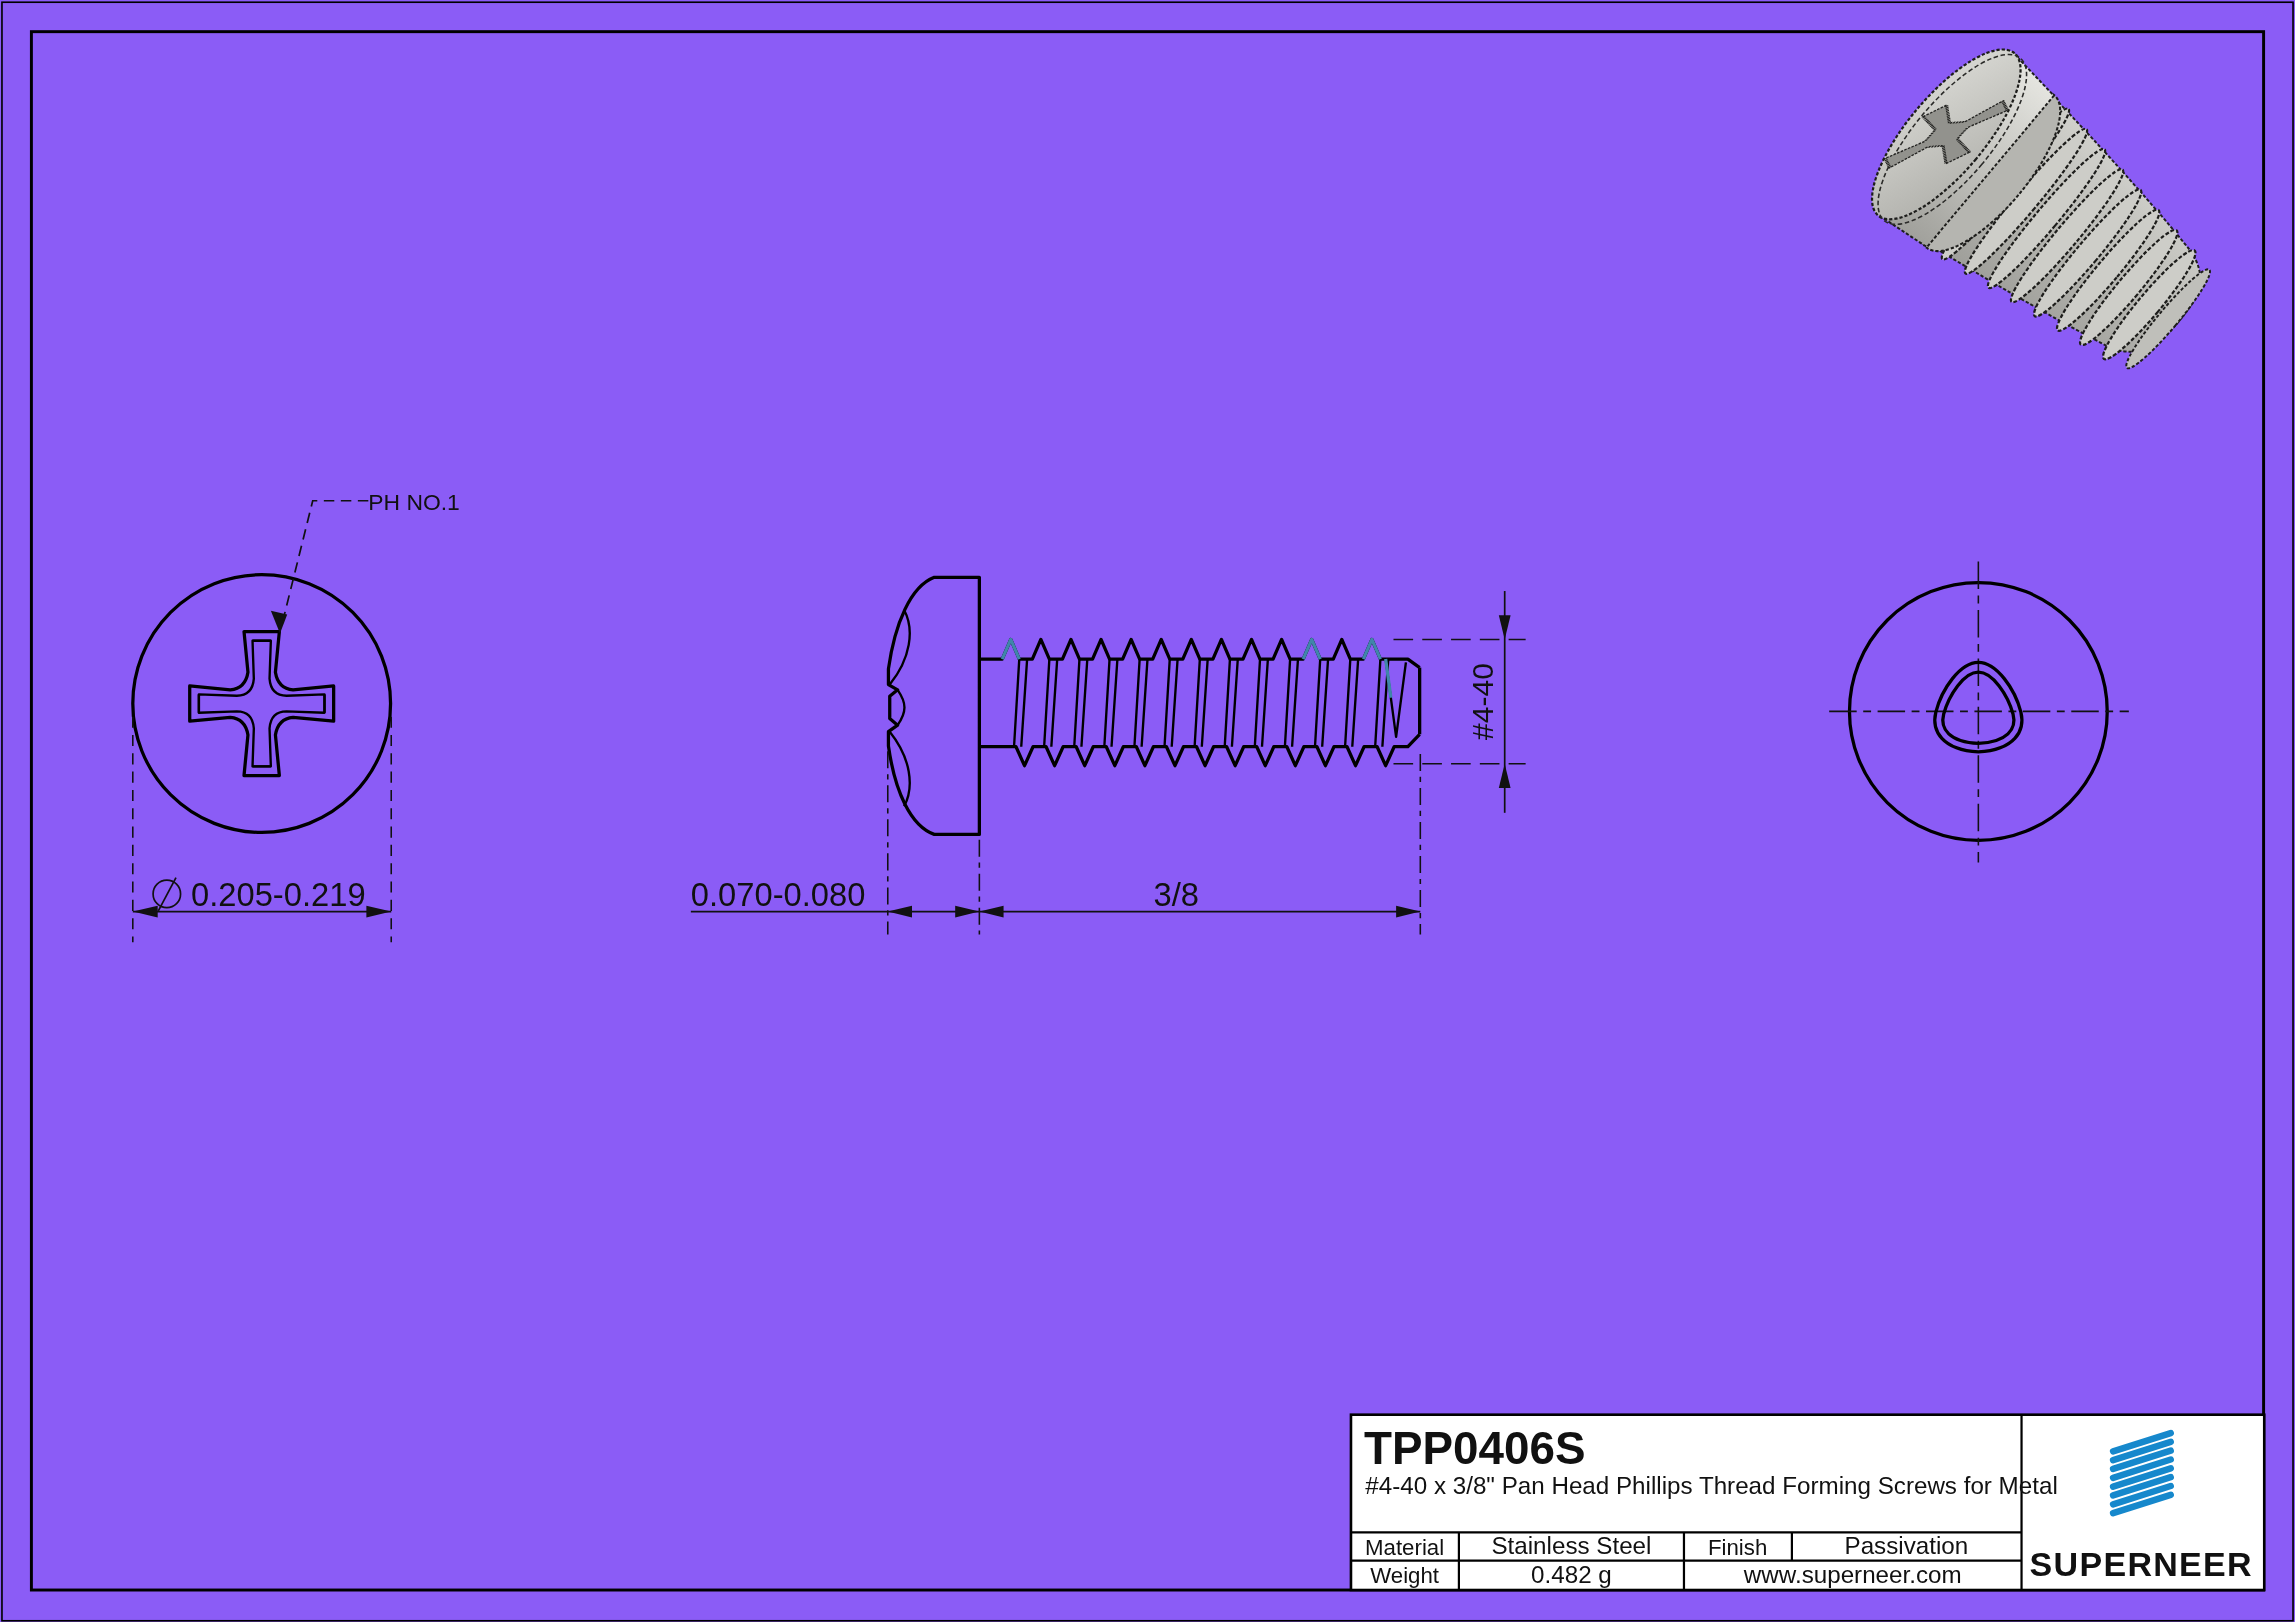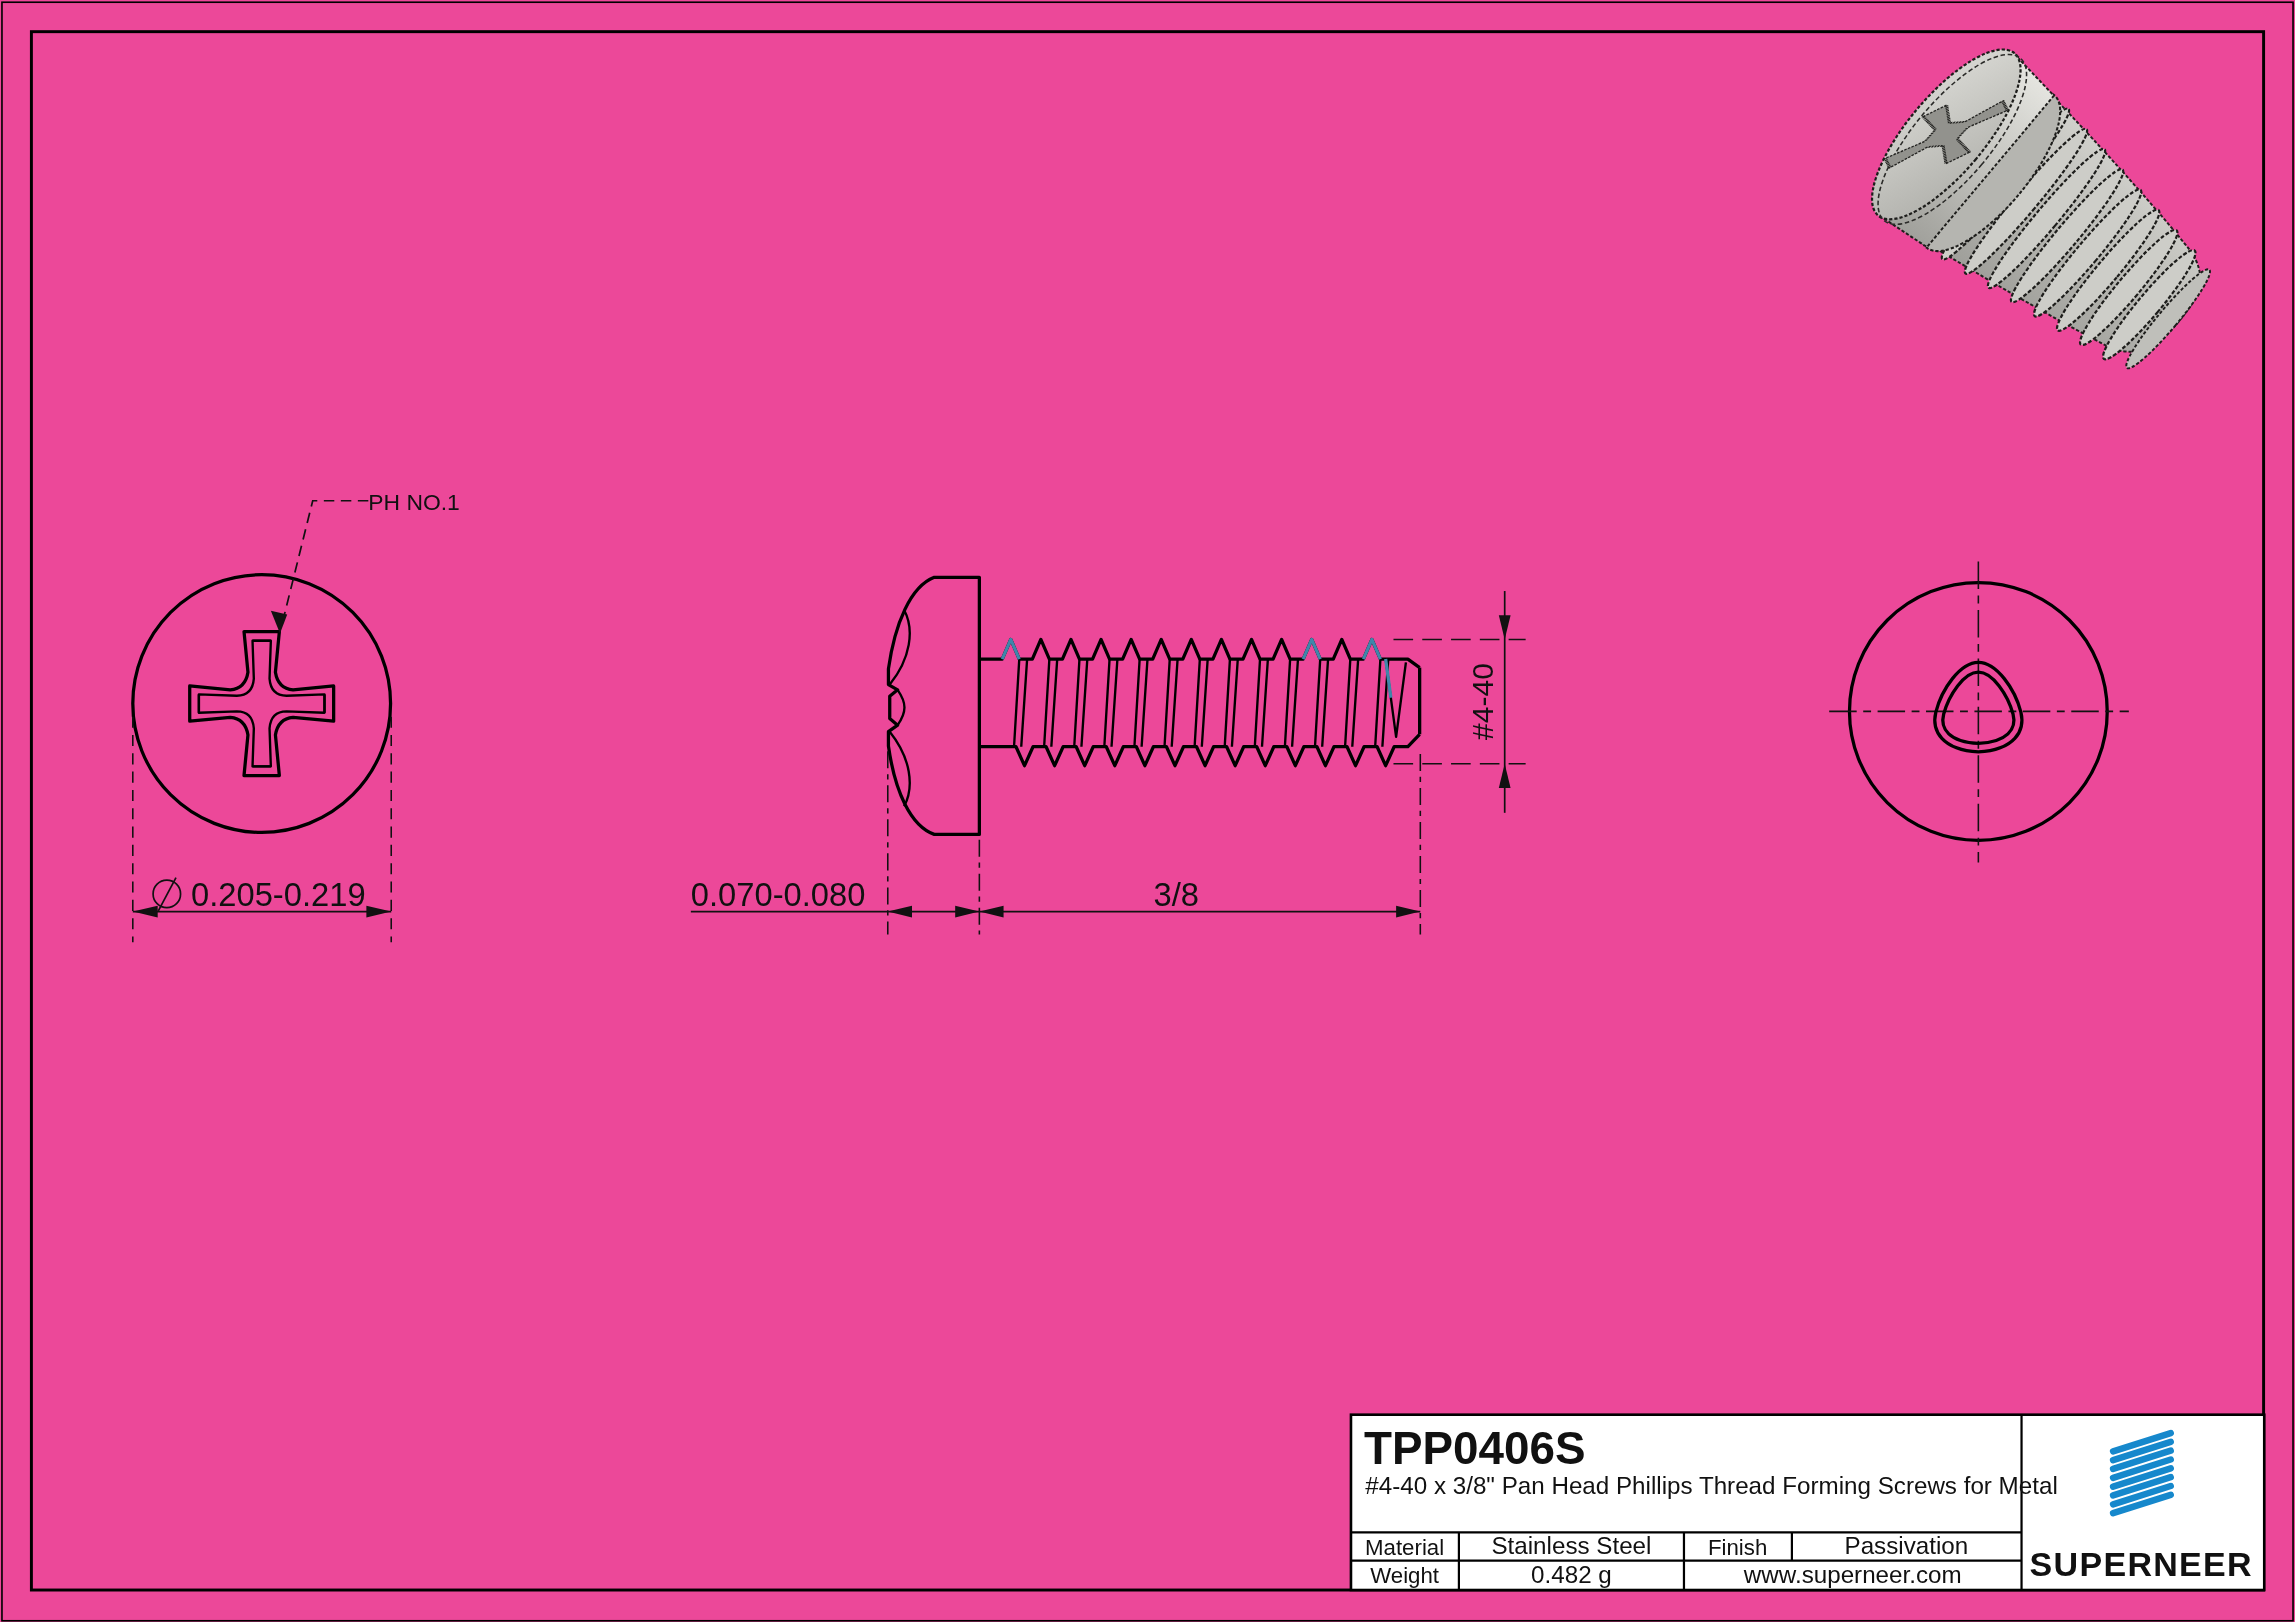--- a/index.html
+++ b/index.html
@@ -1,16 +1,16 @@
 <!DOCTYPE html>
 <html style="font-size:10.5px"><head>
 <meta charset="utf-8">
 <style>
   html,body{margin:0;padding:0;background:#e8e8e8;}
-  .sheet{position:relative;width:2295px;height:1623px;background:#ec4899;overflow:hidden;
+  .sheet{position:relative;width:2295px;height:1623px;background:#8b5cf6;overflow:hidden;
          font-family:"Liberation Sans","DejaVu Sans",sans-serif;}
   svg{position:absolute;left:0;top:0;}
   text{fill:#111;}
   .thin{stroke:#111;stroke-width:2.6;fill:none;}
   .main{stroke:#000;stroke-width:5;fill:none;stroke-linejoin:round;}
   .main2{stroke:#000;stroke-width:3.6;fill:none;stroke-linejoin:round;}
   .tbline{stroke:#000;stroke-width:3.4;fill:none;}
   .arrow{fill:#111;stroke:none;}
   .dimtxt{font-size:50px;}
   .ext{stroke:#111;stroke-width:2.4;fill:none;}

